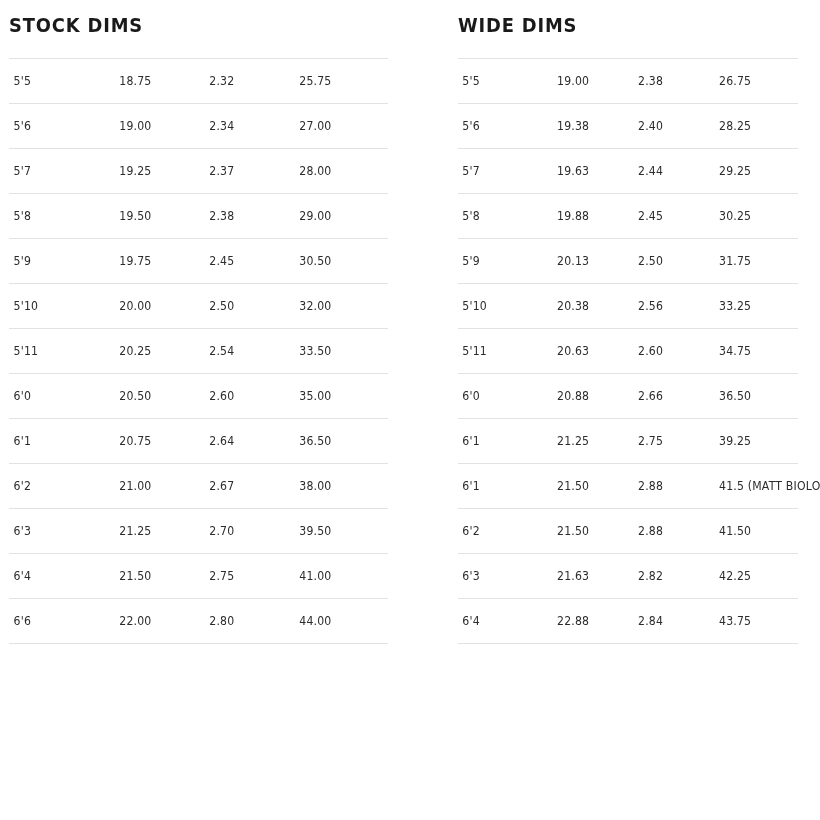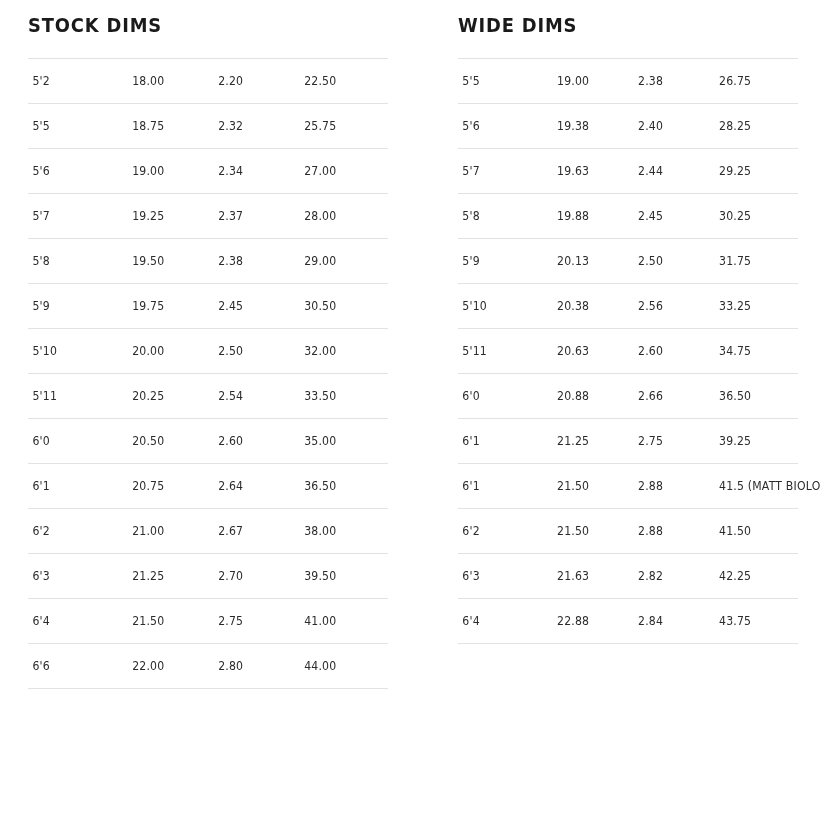--- a/index.html
+++ b/index.html
@@ -18,21 +18,21 @@
     position: relative;
     width: 820px;
     height: 820px;
     box-sizing: border-box;
     display: flex;
     flex-direction: row;
   }
   .col {
     box-sizing: border-box;
     flex: 0 0 50%;
-    padding: 14px 22px 0 28px;
+    padding: 14px 22px 0 9px;
   }
   .col-right {
     padding-left: 48px;
   }
   .table-title {
     font-family: "DejaVu Sans", sans-serif;
     font-weight: bold;
     font-size: 19px;
     letter-spacing: 0.9px;
     color: #1a1a1a;
@@ -72,26 +72,20 @@
 </head>
 <body>
 
 <div class="page">
 
   <div class="col col-left">
     <div class="table-title">STOCK DIMS</div>
     <table class="dims">
       <tbody>
         <tr>
-          <td class="c0">5'2</td>
-          <td class="c1">18.00</td>
-          <td class="c2">2.20</td>
-          <td class="c3">22.50</td>
-        </tr>
-        <tr>
           <td class="c0">5'5</td>
           <td class="c1">18.75</td>
           <td class="c2">2.32</td>
           <td class="c3">25.75</td>
         </tr>
         <tr>
           <td class="c0">5'6</td>
           <td class="c1">19.00</td>
           <td class="c2">2.34</td>
           <td class="c3">27.00</td>

